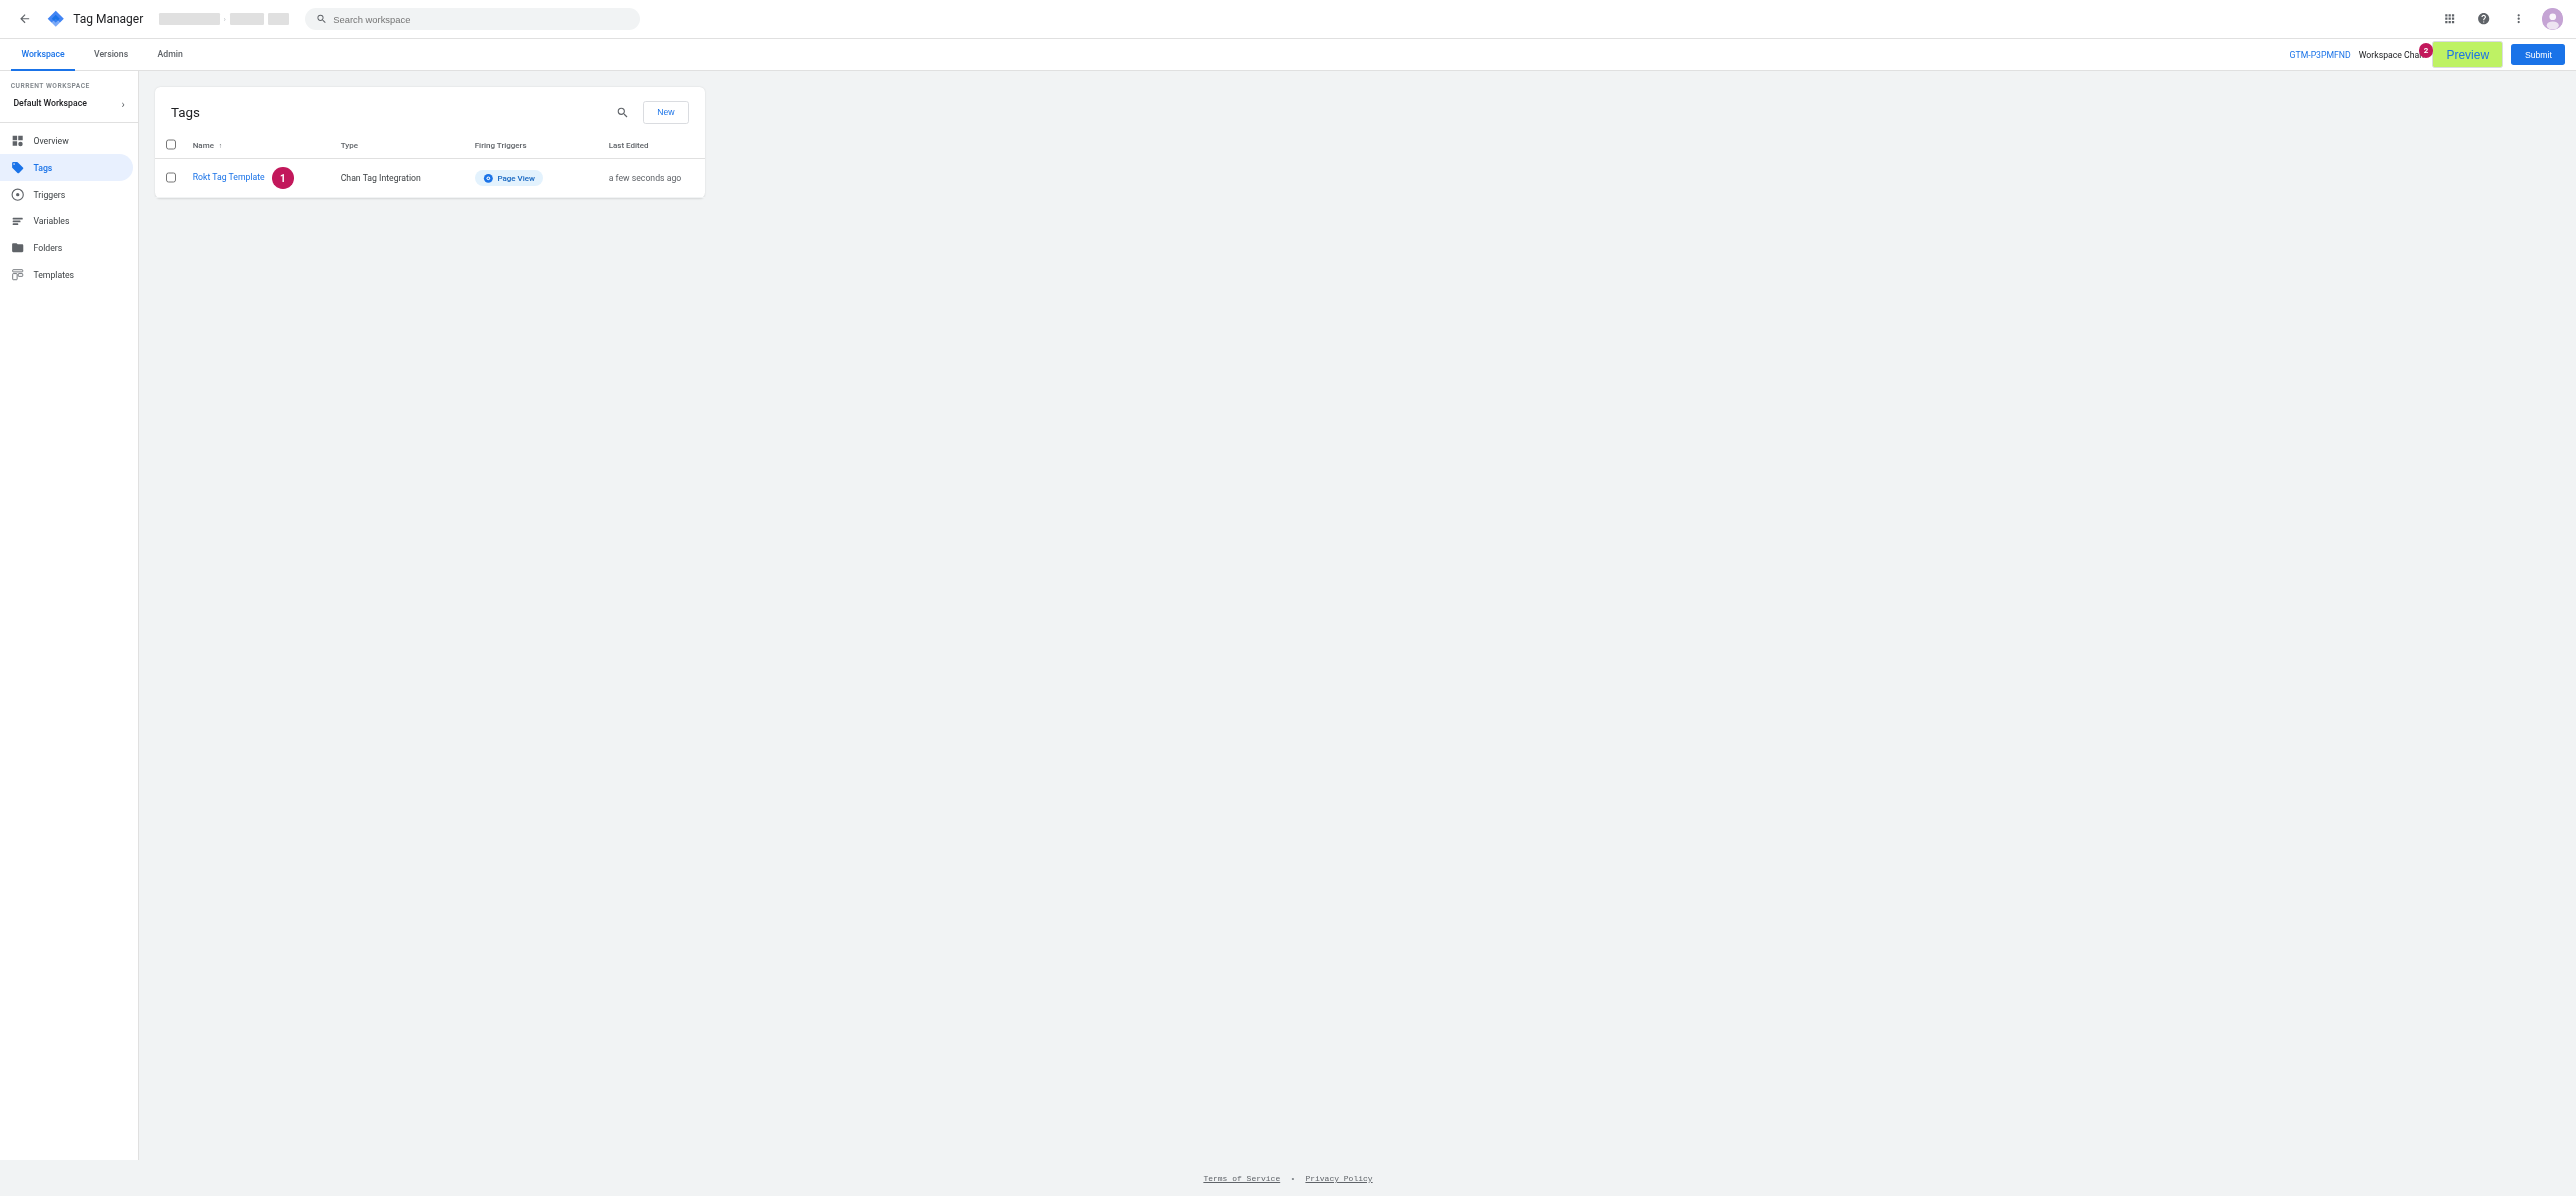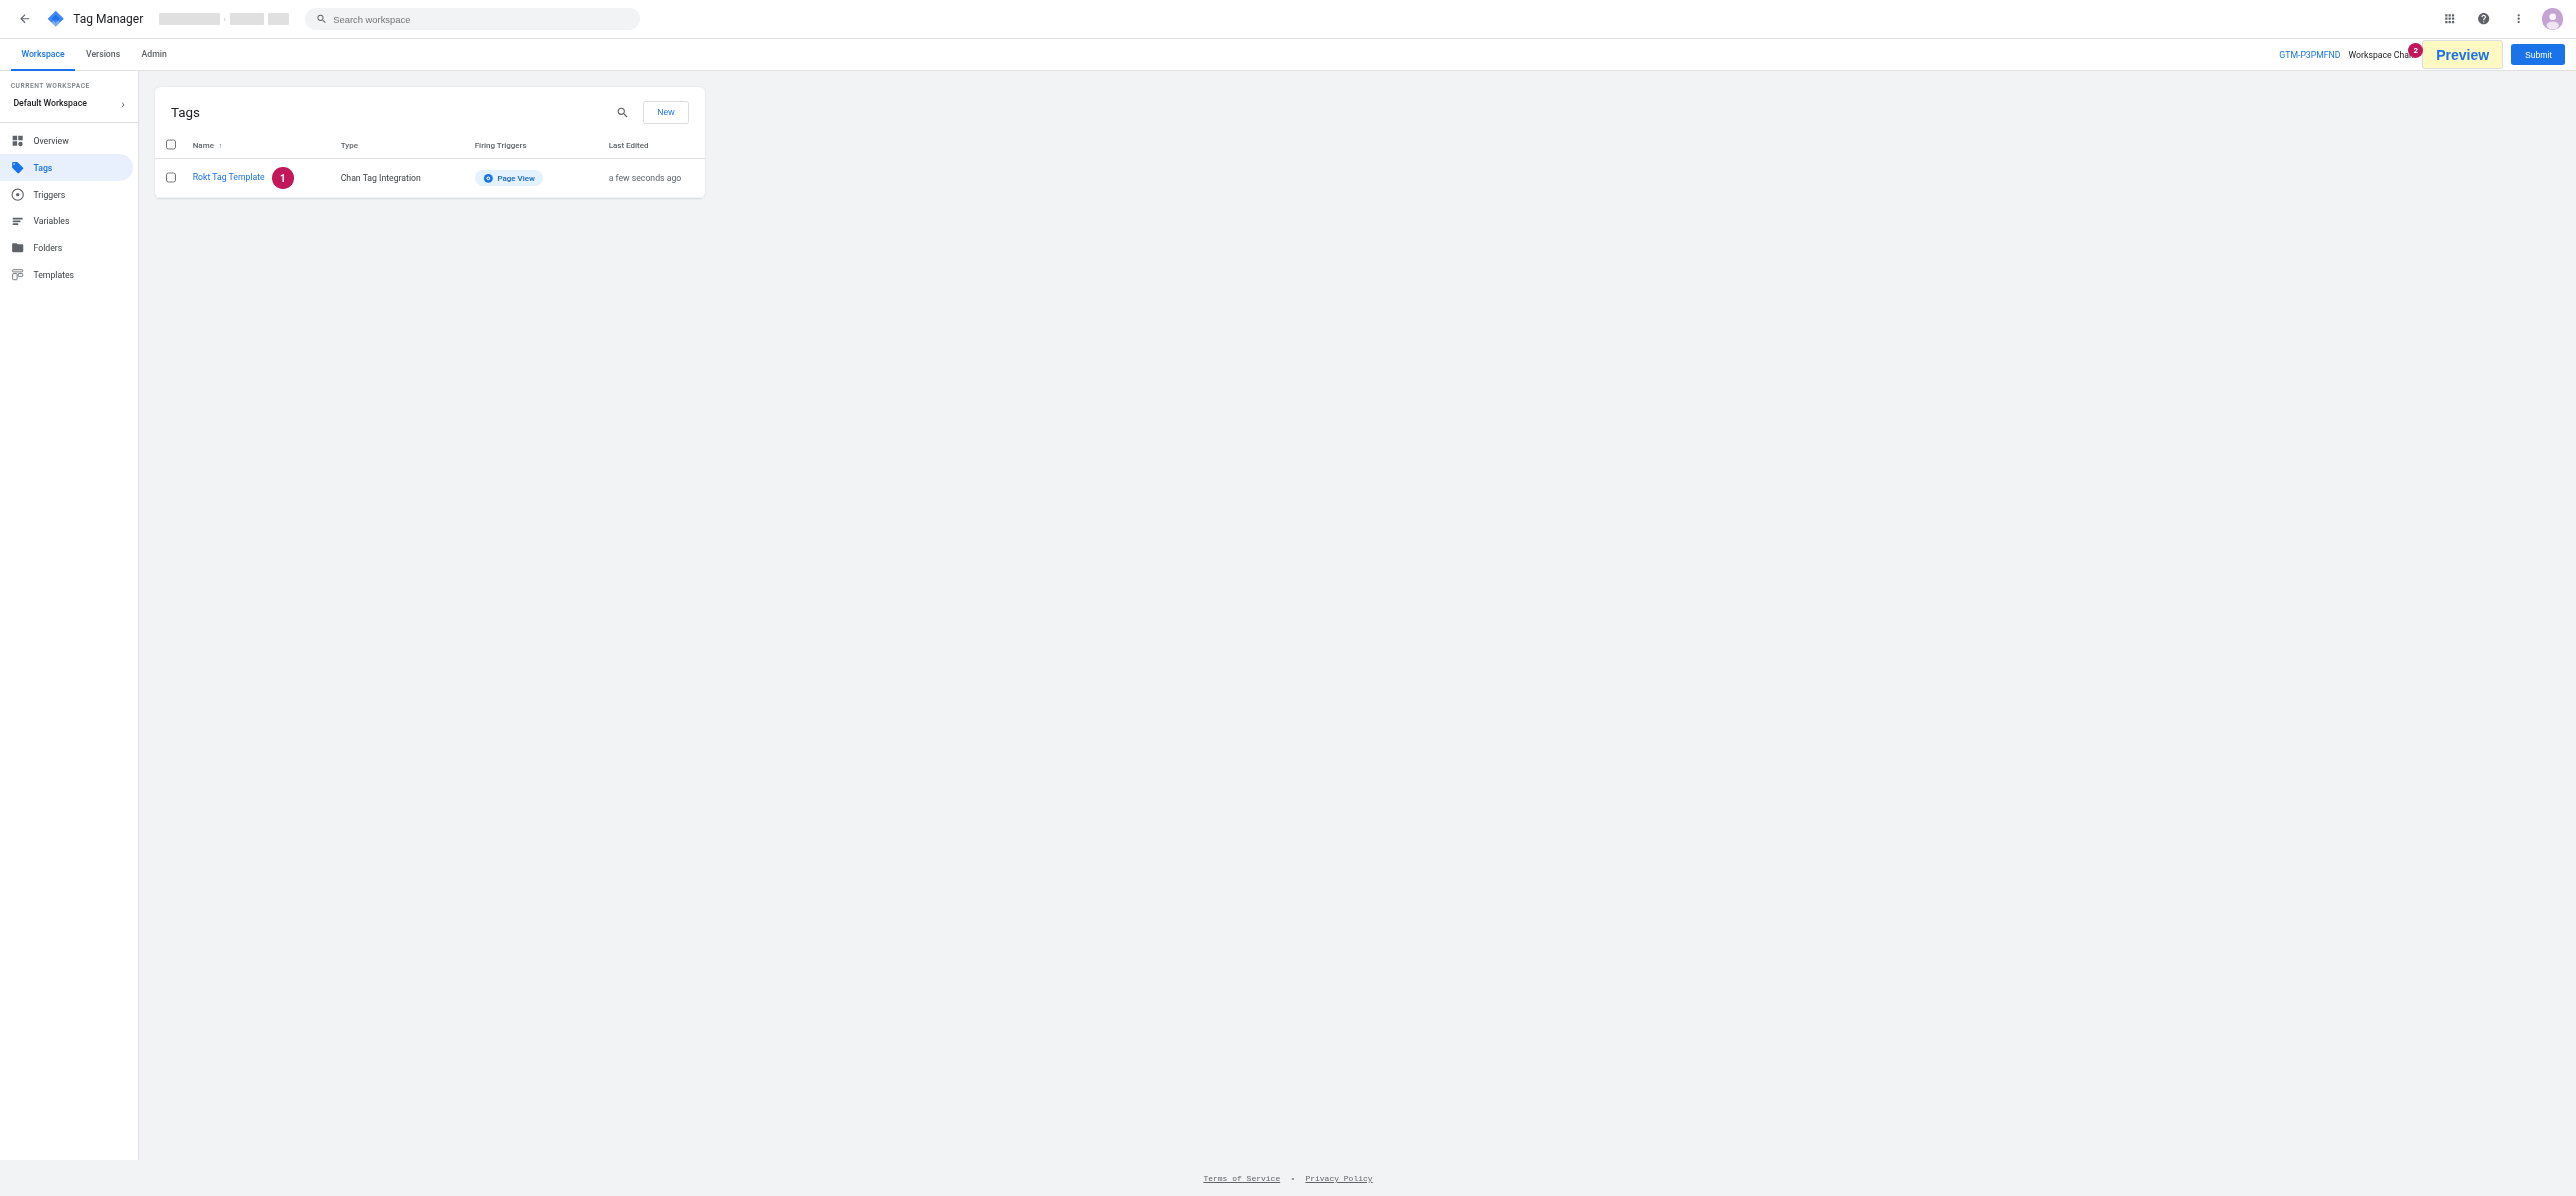--- a/index.html
+++ b/index.html
@@ -28,41 +28,41 @@
       border: none; background: transparent; outline: none;
       font-size: 9.4px; color: #202124; width: 100%;
     }
     .topbar-right { margin-left: auto; display: flex; align-items: center; gap: 10.7px; }
     .icon-btn { width: 24px; height: 24px; border-radius: 50%; display: flex; align-items: center; justify-content: center; color: #5f6368; cursor: pointer; }
     .avatar { width: 21.5px; height: 21.5px; border-radius: 50%; background: #c5a4d4; display: flex; align-items: center; justify-content: center; font-size: 9.4px; color: #fff; overflow: hidden; }
 
     
     .navbar {
       display: flex; align-items: center; height: 32px; background: #fff;
-      padding: 0 10.7px; border-bottom: 0.7px solid #e0e0e0; gap: 0;
+      padding: 0 10.7px; border-bottom: 0.7px solid #e0e0e0; gap: 8px;
       flex-shrink: 0;
     }
     .nav-tab {
       padding: 0 10.7px; height: 32px; display: flex; align-items: center;
       font-size: 8.7px; font-weight: 500; color: #5f6368; cursor: pointer;
       border-bottom: 2px solid transparent; position: relative; top: 0.7px;
     }
     .nav-tab.active { color: #1a73e8; border-bottom: 2px solid #1a73e8; }
     .navbar-right { margin-left: auto; display: flex; align-items: center; gap: 8px; }
     .gtm-id { color: #1a73e8; font-size: 8.7px; cursor: pointer; }
     .workspace-changes { font-size: 8.7px; color: #202124; position: relative; }
     .badge-circle {
       width: 14.8px; height: 14.8px; border-radius: 50%; background: #c2185b;
       color: #fff; font-size: 8px; font-weight: 700; display: flex;
       align-items: center; justify-content: center;
       position: absolute; top: -6.7px; right: -9.4px;
     }
     .preview-btn {
       border: 0.7px solid #dadce0; border-radius: 2.7px; padding: 5.4px 13.4px;
-      font-size: 14px; font-weight: 700; color: #1a73e8; background: #fef9c3;
+      font-size: 12px; font-weight: 400; color: #1a73e8; background: #bef264;
       cursor: pointer;
     }
     .submit-btn {
       border: none; border-radius: 2.7px; padding: 5.4px 13.4px;
       font-size: 8.7px; font-weight: 500; color: #fff; background: #1a73e8;
       cursor: pointer;
     }
 
     
     .main-layout { display: flex; flex: 1; overflow: hidden; }

